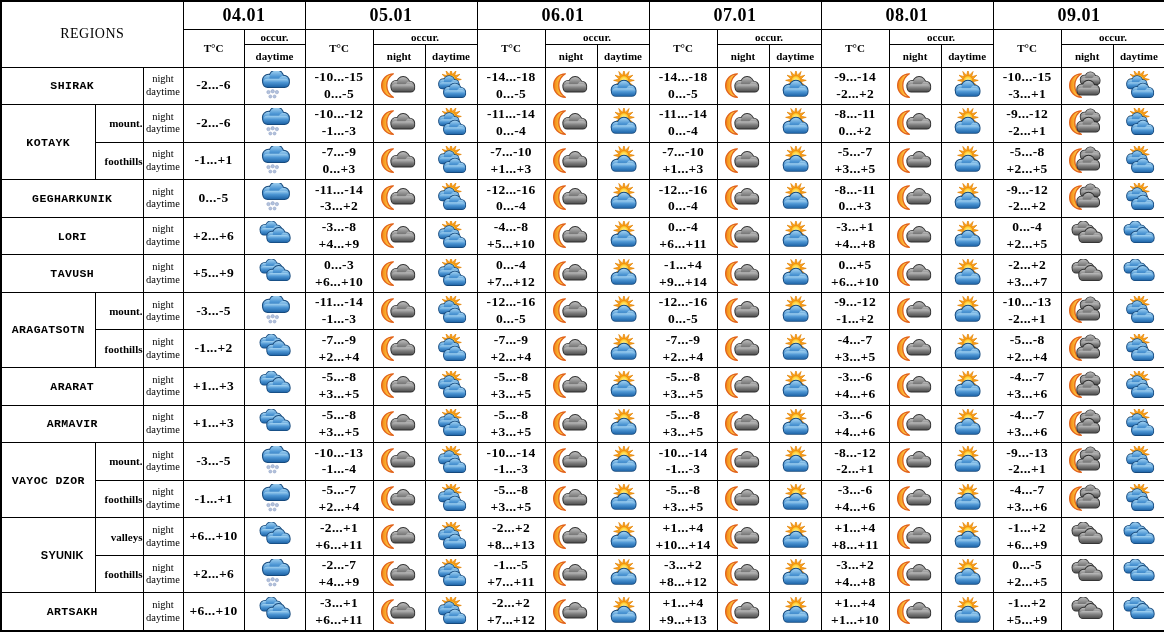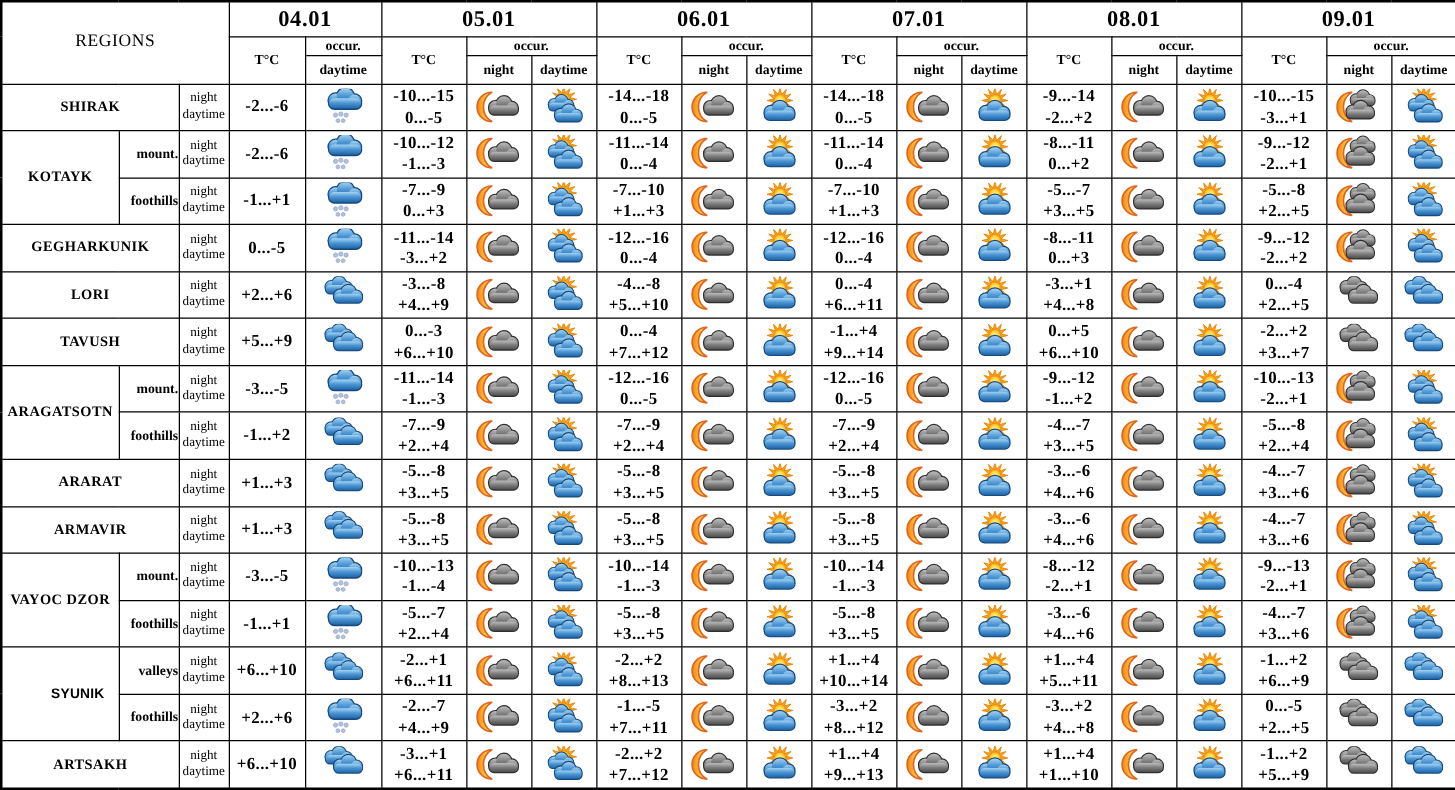--- a/index.html
+++ b/index.html
@@ -5,21 +5,21 @@
   html,body{margin:0;padding:0;background:#fff;}
   body{font-family:"Liberation Serif", serif; color:#000; width:1164px; height:632px; overflow:hidden;}
   table{border-collapse:collapse; table-layout:fixed; width:1164px; height:632px; border:2px solid #000; background:#fff;}
   td{border:1px solid #000; text-align:center; vertical-align:middle; padding:0; overflow:hidden;}
   thead tr.r1{height:28px;}
   thead tr.r2{height:15px;}
   thead tr.r3{height:23px;}
   .regions-head{font-weight:normal; font-size:14px; letter-spacing:.5px;}
   .date{font-weight:bold; font-size:18px; letter-spacing:.5px;margin-top:44px;}
   .shead{font-weight:bold; font-size:11px;}
-  .region{font-weight:bold; font-size:11.5px; letter-spacing:.4px;}
+  .region{font-weight:bold; font-size:11.5px; letter-spacing:.4px;font-family:Liberation Mono, monospace;}
   .region.sans{font-family:"Liberation Sans", sans-serif; font-size:11px; letter-spacing:.2px;padding-left:28px;}
   .sub{font-weight:bold; font-size:11px;text-align:right;}
   .nd{font-size:10.5px; line-height:1.2;}
   .temp{font-weight:bold; font-size:13.5px; line-height:1.25; letter-spacing:.3px;}
   .icon svg{display:block; margin:0 auto;}
   .hidden-defs{position:absolute; width:0; height:0;}
 </style>
 </head>
 <body>
 
@@ -1220,21 +1220,21 @@
             <use href="#i-moon-cloud"></use>
           </svg>
         </td>
         <td class="icon">
           <svg viewBox="0 0 48 32" width="46" height="30" aria-hidden="true">
             <use href="#i-sun-cloud"></use>
           </svg>
         </td>
         <td class="temp">
           <div>+1...+4</div>
-          <div>+5...+11</div>
+          <div>+8...+11</div>
         </td>
         <td class="icon">
           <svg viewBox="0 0 48 32" width="46" height="30" aria-hidden="true">
             <use href="#i-moon-cloud"></use>
           </svg>
         </td>
         <td class="icon">
           <svg viewBox="0 0 48 32" width="46" height="30" aria-hidden="true">
             <use href="#i-sun-cloud"></use>
           </svg>

